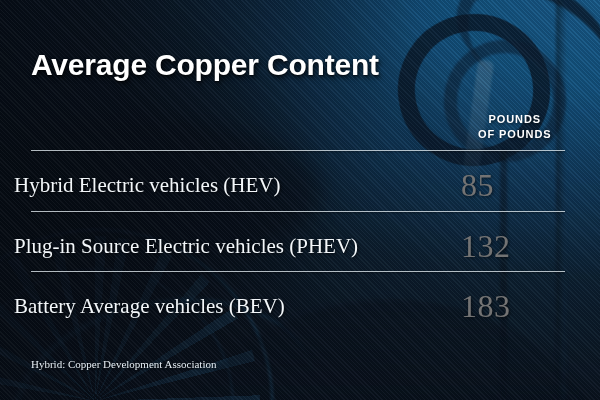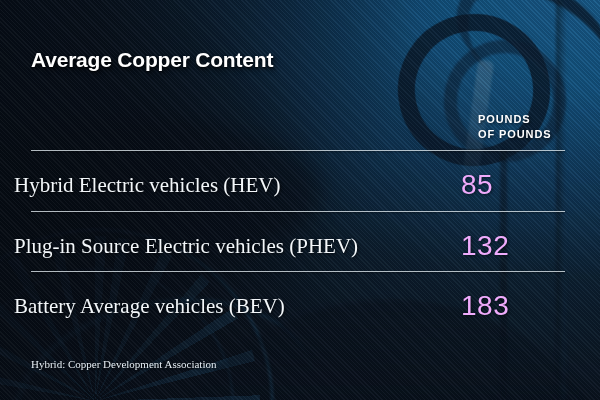--- a/index.html
+++ b/index.html
@@ -172,39 +172,40 @@
   
   .content {
     position: absolute;
     inset: 0;
   }
 
   .title {
     position: absolute;
     left: 31px;
     top: 48px;
-    font-size: 21px;
+    font-size: 30px;
     font-weight: bold;
     color: #ffffff;
     letter-spacing: -0.2px;
     text-shadow: 2px 3px 5px rgba(0,0,0,0.65), 0 1px 2px rgba(0,0,0,0.7);
     white-space: nowrap;
   }
 
   .col-header {
     position: absolute;
     left: 478px;
     top: 112px;
     font-size: 11px;
     font-weight: bold;
     color: #ffffff;
     letter-spacing: 0.9px;
     line-height: 15px;
     text-shadow: 1px 1px 3px rgba(0,0,0,0.6);
     white-space: nowrap;
+    text-align: center;
   }
 
   .rule {
     position: absolute;
     left: 31px;
     width: 534px;
     height: 1px;
     background: rgba(226,234,240,0.78);
     box-shadow: 0 1px 2px rgba(0,0,0,0.45);
   }
@@ -227,23 +228,23 @@
   .row-label {
     font-family: "Liberation Serif", serif;
     font-size: 21px;
     color: #f3f7fa;
     white-space: nowrap;
     text-shadow: 1px 1px 3px rgba(0,0,0,0.70);
   }
   .row-value {
     position: absolute;
     left: 447px;
-    font-family: Liberation Sans, sans-serif;
-    font-size: 28px;
-    color: #f0abfc;
+    font-family: Liberation Serif, serif;
+    font-size: 32px;
+    color: #737373;
     letter-spacing: 0.5px;
     text-shadow: 1px 1px 3px rgba(0,0,0,0.55);
   }
 
   .source {
     position: absolute;
     left: 31px;
     top: 358px;
     font-family: "Liberation Serif", serif;
     font-size: 11px;

